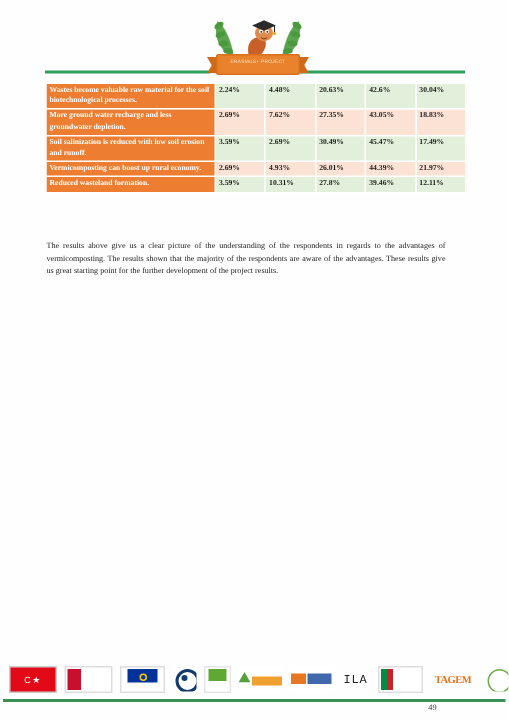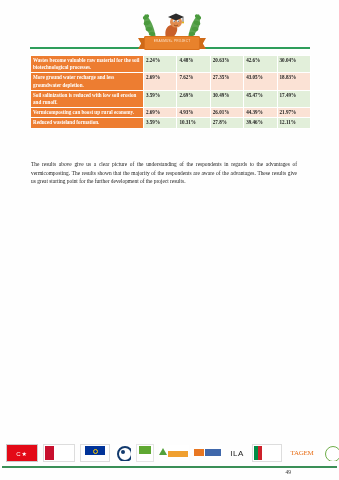--- a/index.html
+++ b/index.html
@@ -120,26 +120,26 @@
      border-radius:50%;background:#123a6d;}
   .lg-green{width:16px;background:#ffffff;border:0.5px solid #e5e5e5;position:relative;}
   .lg-green:before{content:"";position:absolute;left:2px;top:1px;width:12px;height:8px;background:#5fa832;}
   .lg-tree{width:30px;background:#fff;position:relative;}
   .lg-tree:before{content:"";position:absolute;left:0px;top:3px;width:8px;height:10px;
      background:#52a13b;clip-path:polygon(50% 0,100% 70%,0 70%);}
   .lg-tree:after{content:"";position:absolute;left:9px;top:6px;width:20px;height:6px;background:#f0a030;}
   .lg-int{width:28px;background:#fff;position:relative;}
   .lg-int:before{content:"";position:absolute;left:0;top:4px;width:10px;height:7px;background:#e87722;}
   .lg-int:after{content:"";position:absolute;left:11px;top:4px;width:16px;height:7px;background:#1f4e9c;opacity:.85;}
-  .lg-ila{width:20px;color:#222;font-family:Liberation Sans, sans-serif;font-size:8px;letter-spacing:.5px;}
+  .lg-ila{width:20px;color:#222;font-family:Liberation Mono, monospace;font-size:8px;letter-spacing:.5px;}
   .lg-it{width:28px;background:#fff;border:0.5px solid #ddd;position:relative;}
   .lg-it:before{content:"";position:absolute;left:1px;top:1px;width:4px;height:14px;background:#008C45;}
   .lg-it:after{content:"";position:absolute;left:5px;top:1px;width:4px;height:14px;background:#CD212A;}
   .lg-tagem{width:30px;color:#E8701A;font-family:"Liberation Serif",serif;
-     font-size:7px;font-weight:normal;letter-spacing:-.3px;}
+     font-size:7px;font-weight:bold;letter-spacing:-.3px;}
   .lg-circ{width:20px;position:relative;background:#fff;}
   .lg-circ:before{content:"";position:absolute;left:3px;top:1px;width:14px;height:14px;
      border-radius:50%;border:1px solid #6fae4a;}
 
   .frule{
     position:absolute;left:2px;top:26px;width:335px;height:1.5px;background:#3a8f57;
   }
   .pageno{
     position:absolute;right:48px;top:29px;
     font-size:5.5px;color:#333;

